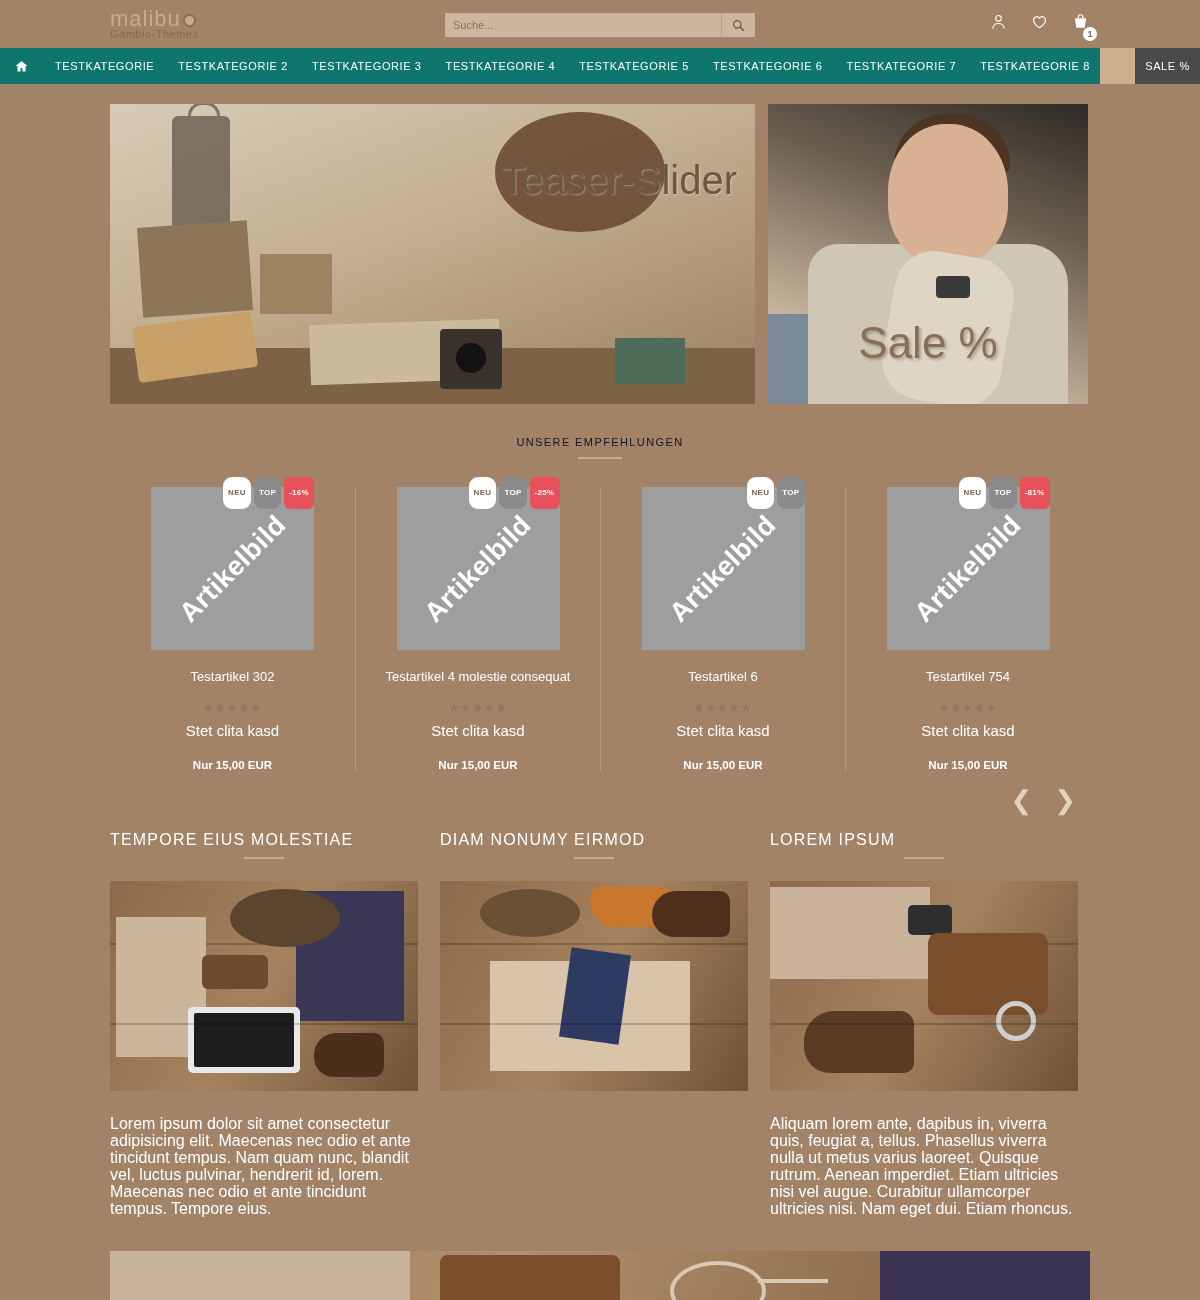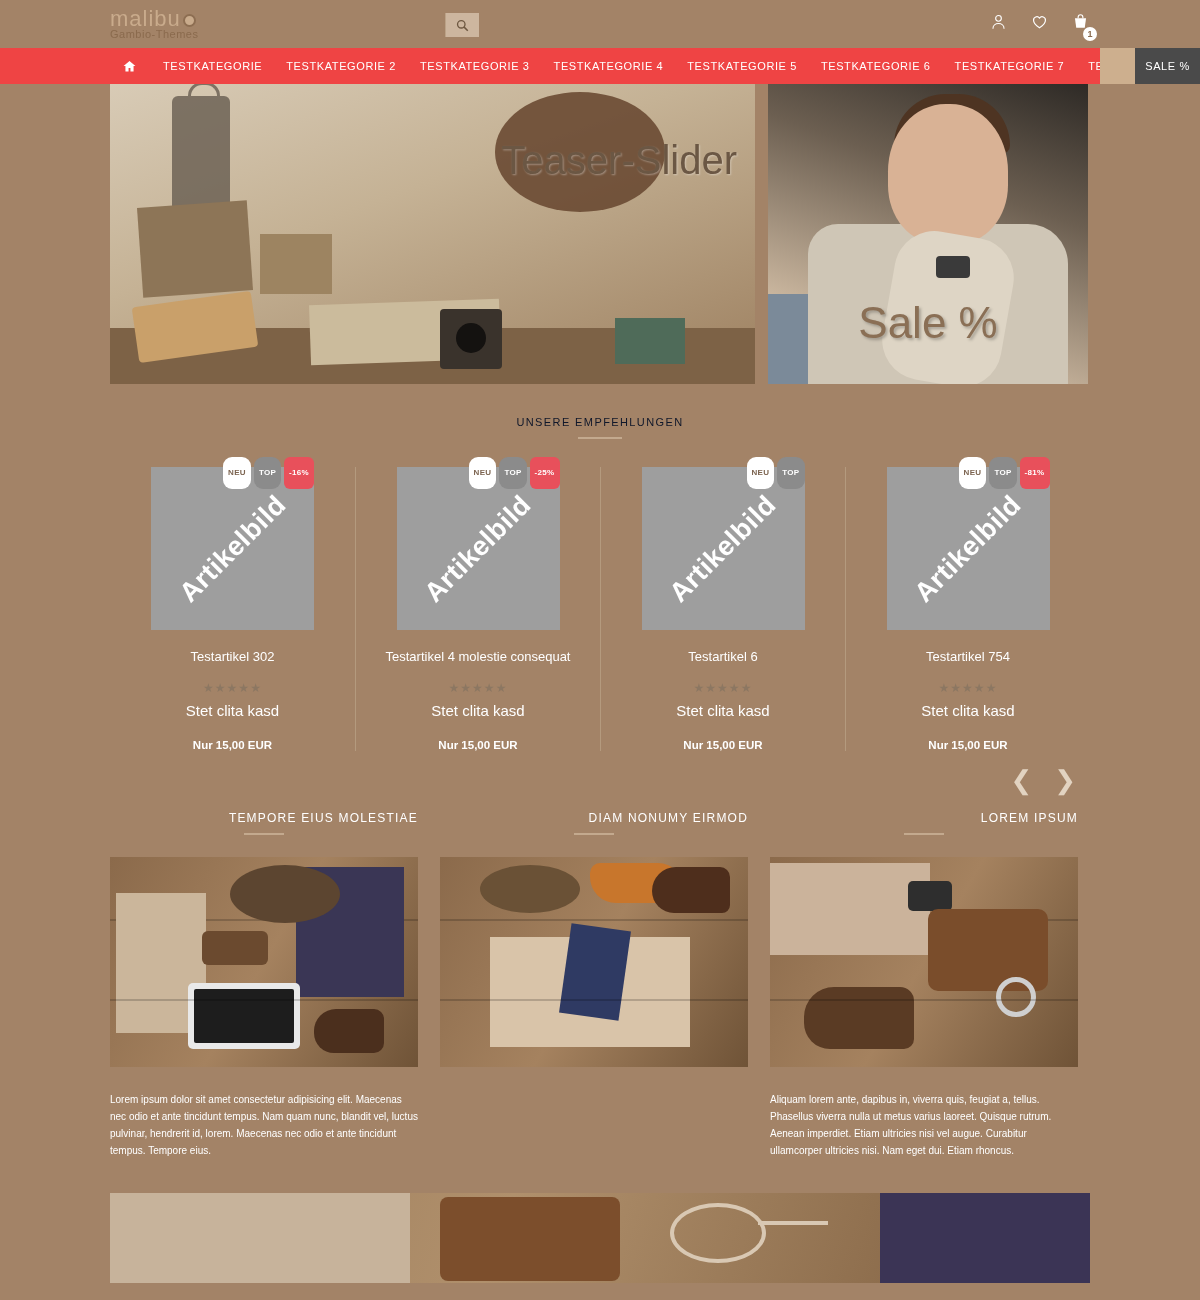--- a/index.html
+++ b/index.html
@@ -97,24 +97,23 @@
     color: #8a6a4d;
     font-size: 9px;
     line-height: 14px;
     text-align: center;
     font-weight: bold;
   }
 
   
   .nav {
     height: 36px;
-    background: #ef4444;
+    background: #0f766e;
     display: flex;
     align-items: stretch;
-    padding-left: 108px;
     position: relative;
   }
   .nav-home {
     display: flex; align-items: center;
     padding: 0 14px;
     cursor: pointer;
   }
   .nav-item {
     display: flex; align-items: center;
     padding: 0 12px;
@@ -144,21 +143,21 @@
     position: absolute;
     right: 65px; top: 0;
     width: 35px; height: 36px;
     background: #cdaf8e;
   }
 
   
   .teaser-row {
     display: flex;
     gap: 13px;
-    padding: 0 110px 0 110px;
+    padding: 20px 110px 0 110px;
   }
   .teaser-main {
     width: 645px;
     height: 300px;
     position: relative;
     overflow: hidden;
     background: linear-gradient(160deg,#d8cbb6 0%, #c5b295 40%, #9d8060 100%);
   }
   .teaser-main .tm-txt {
     position: absolute;
@@ -306,22 +305,22 @@
   .prod-arrows span { cursor: pointer; line-height: 1; }
 
   
   .cols {
     display: flex;
     gap: 22px;
     padding: 18px 110px 0 110px;
   }
   .col { width: 308px; }
   .col-title {
-    text-align: right;
-    font-size: 12px;
+    text-align: left;
+    font-size: 16px;
     letter-spacing: 1.2px;
     text-transform: uppercase;
     color: #fff;
   }
   .col-rule {
     width: 40px; height: 2px;
     background: #c3a98e;
     margin: 8px auto 0 auto;
   }
   .col-img {
@@ -351,21 +350,21 @@
   .c2-shoe { right: 18px; top: 10px; width: 78px; height: 46px; background: #4e2e1c; border-radius: 24px 10px 8px 22px; }
   .c2-hat { left: 40px; top: 8px; width: 100px; height: 48px; background: #6a5136; border-radius: 50%; }
   .c2-orange { left: 150px; top: 6px; width: 94px; height: 40px; background: #c8762c; border-radius: 10px 26px 10px 26px; }
   .c3-belt { right: 30px; top: 52px; width: 120px; height: 82px; background: #7a4d2b; border-radius: 10px; }
   .c3-buckle { right: 42px; top: 120px; width: 40px; height: 40px; border: 5px solid #cfcfcf; border-radius: 50%; }
   .c3-shoe { left: 34px; bottom: 18px; width: 110px; height: 62px; background: #5a3b24; border-radius: 30px 14px 10px 26px; }
   .c3-cloth { left: 0; top: 6px; width: 160px; height: 92px; background: #cbb39b; }
   .c3-watch { right: 126px; top: 24px; width: 44px; height: 30px; background: #2e2e2e; border-radius: 5px; }
   .col-text {
     margin-top: 24px;
-    font-size: 10px;
+    font-size: 16px;
     line-height: 17px;
     color: #fff;
   }
 
   
   .bottom-banner {
     margin: 34px 110px 0 110px;
     height: 90px;
     position: relative;
     overflow: hidden;
@@ -382,20 +381,21 @@
 
 <div class="header">
   <div class="logo-wrap">
     <div class="logo-text">
       <span>malibu</span><span class="logo-dot"></span>
     </div>
     <div class="logo-sub">Gambio-Themes</div>
   </div>
 
   <div class="search-box">
+    <input class="search-input" type="text" placeholder="Suche..." style="">
     <button class="search-btn">
       <svg width="13" height="13" viewBox="0 0 16 16">
         <circle cx="6.5" cy="6.5" r="4.6" fill="none" stroke="#6d5740" stroke-width="1.6"></circle>
         <line x1="10" y1="10" x2="14.5" y2="14.5" stroke="#6d5740" stroke-width="1.8"></line>
       </svg>
     </button>
   </div>
 
   <div class="header-icons">
     <span class="hicon">

